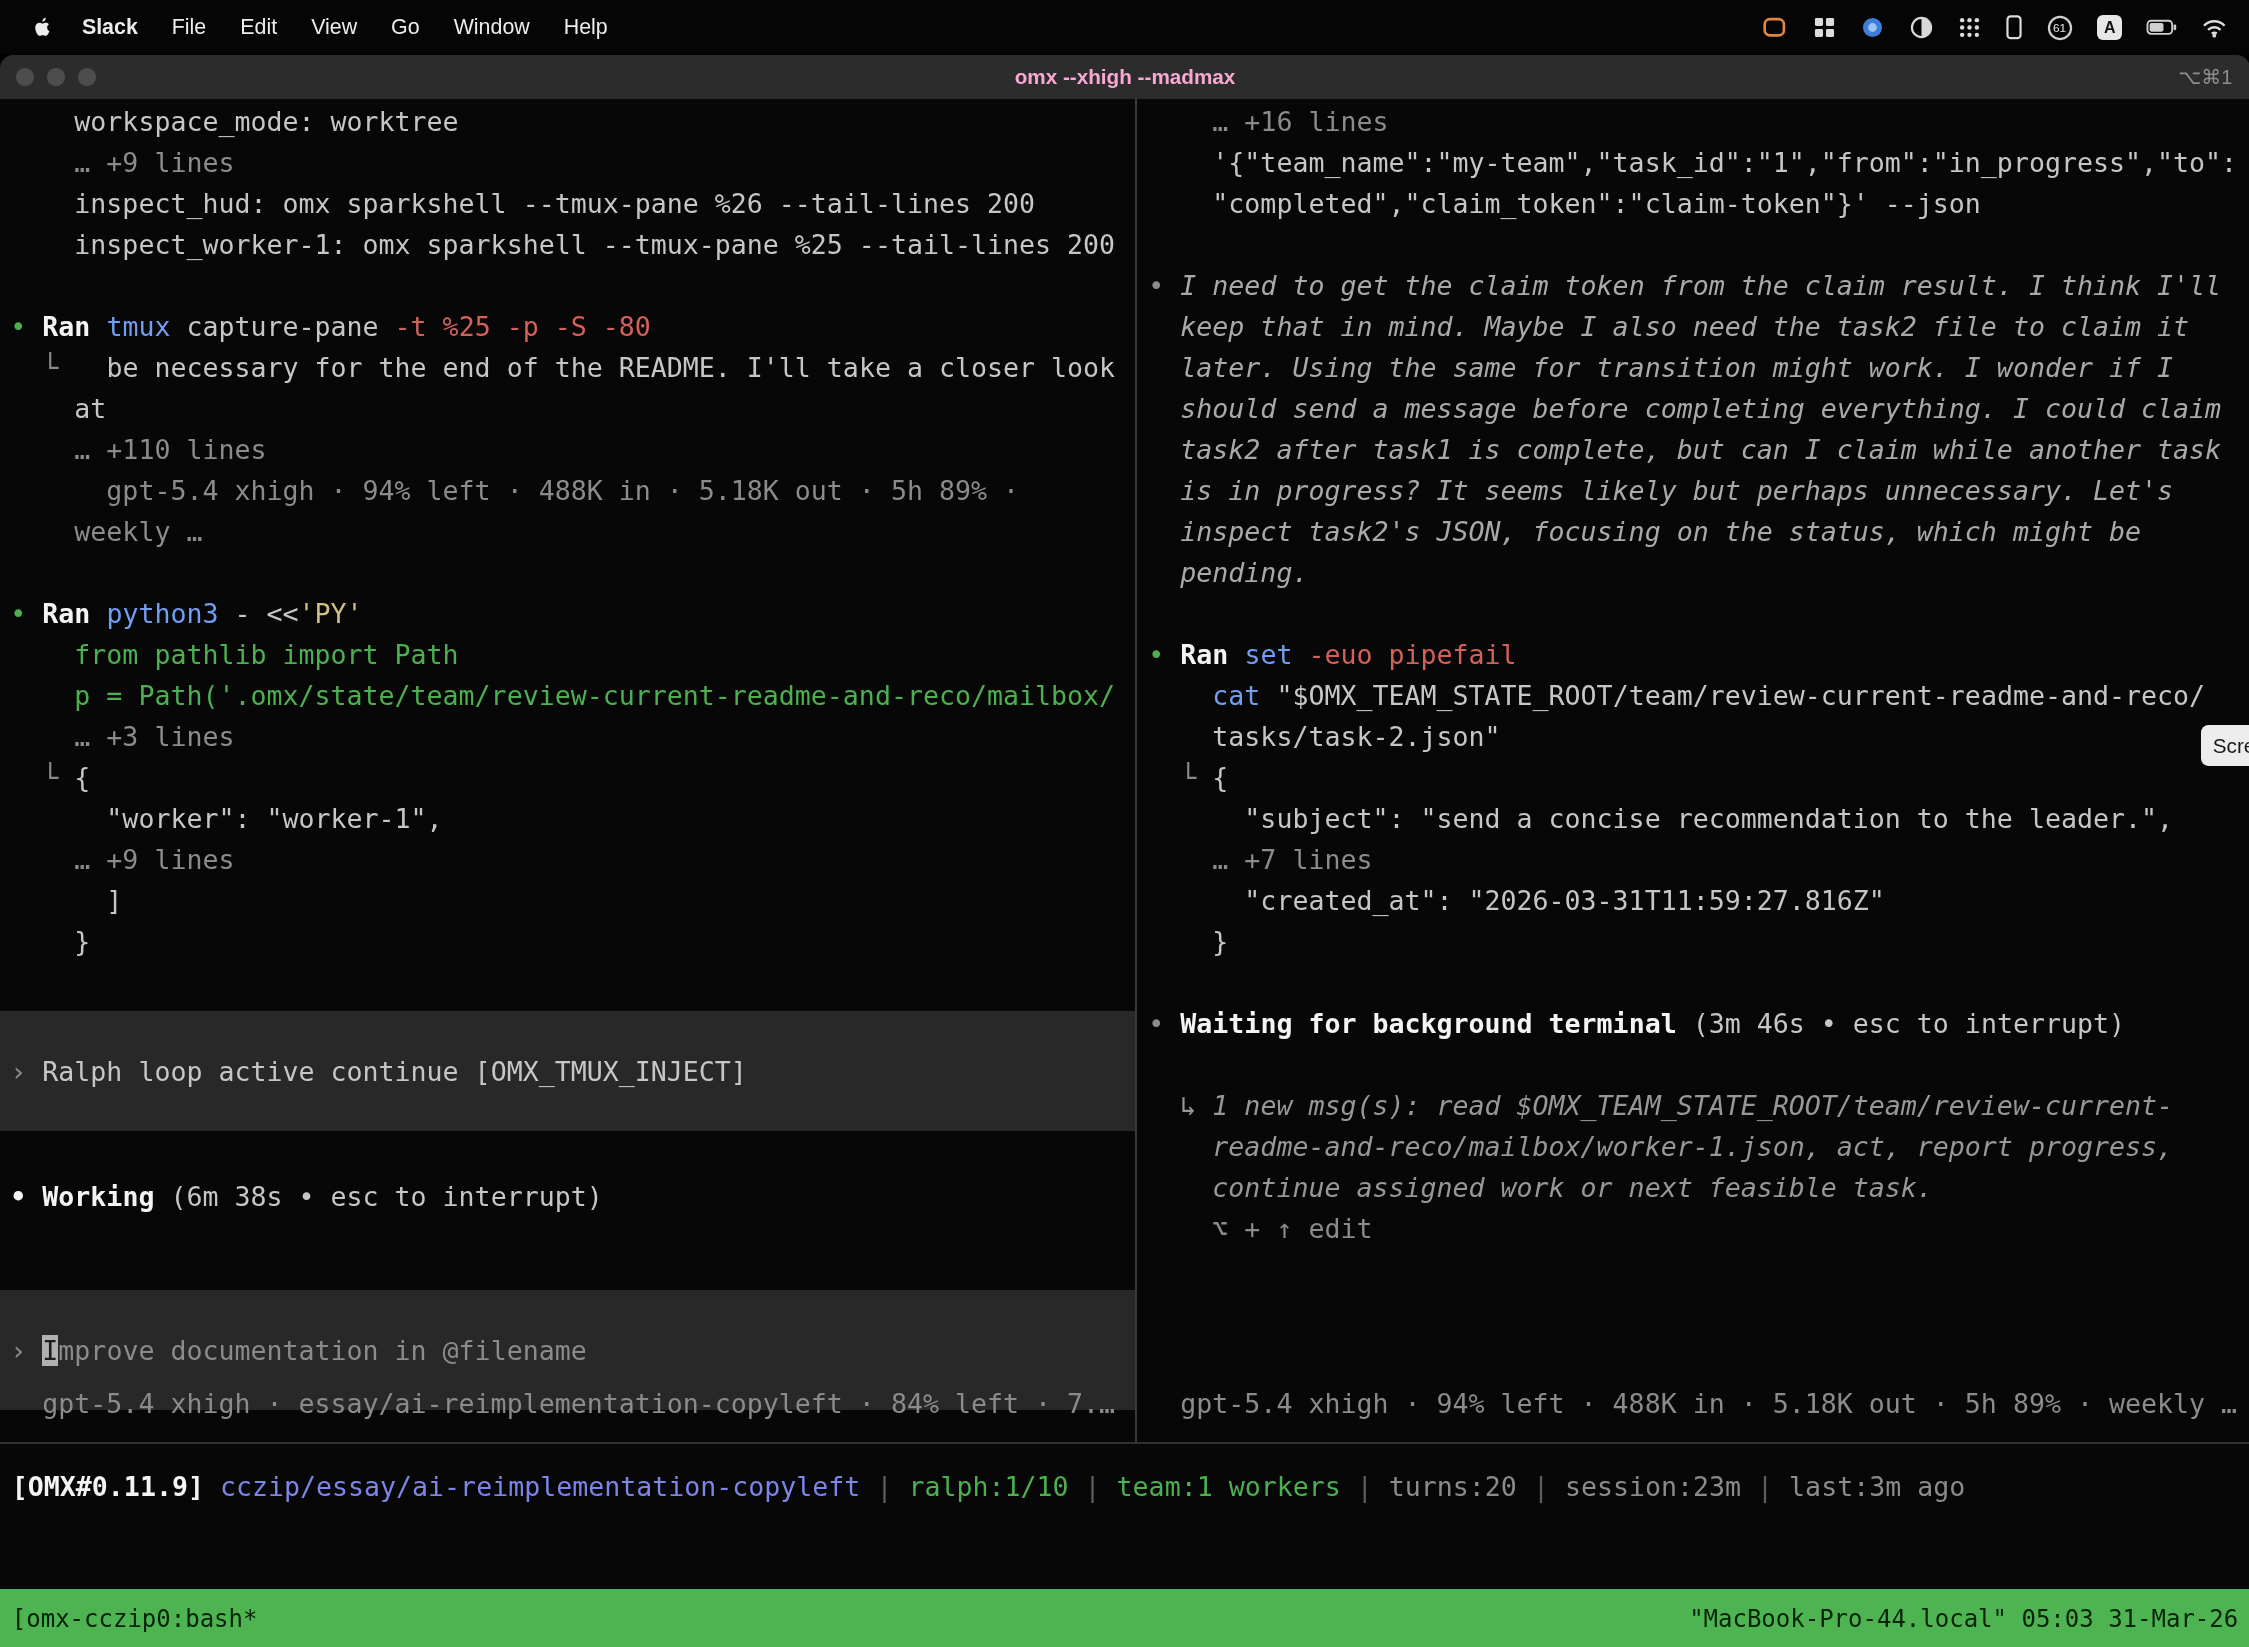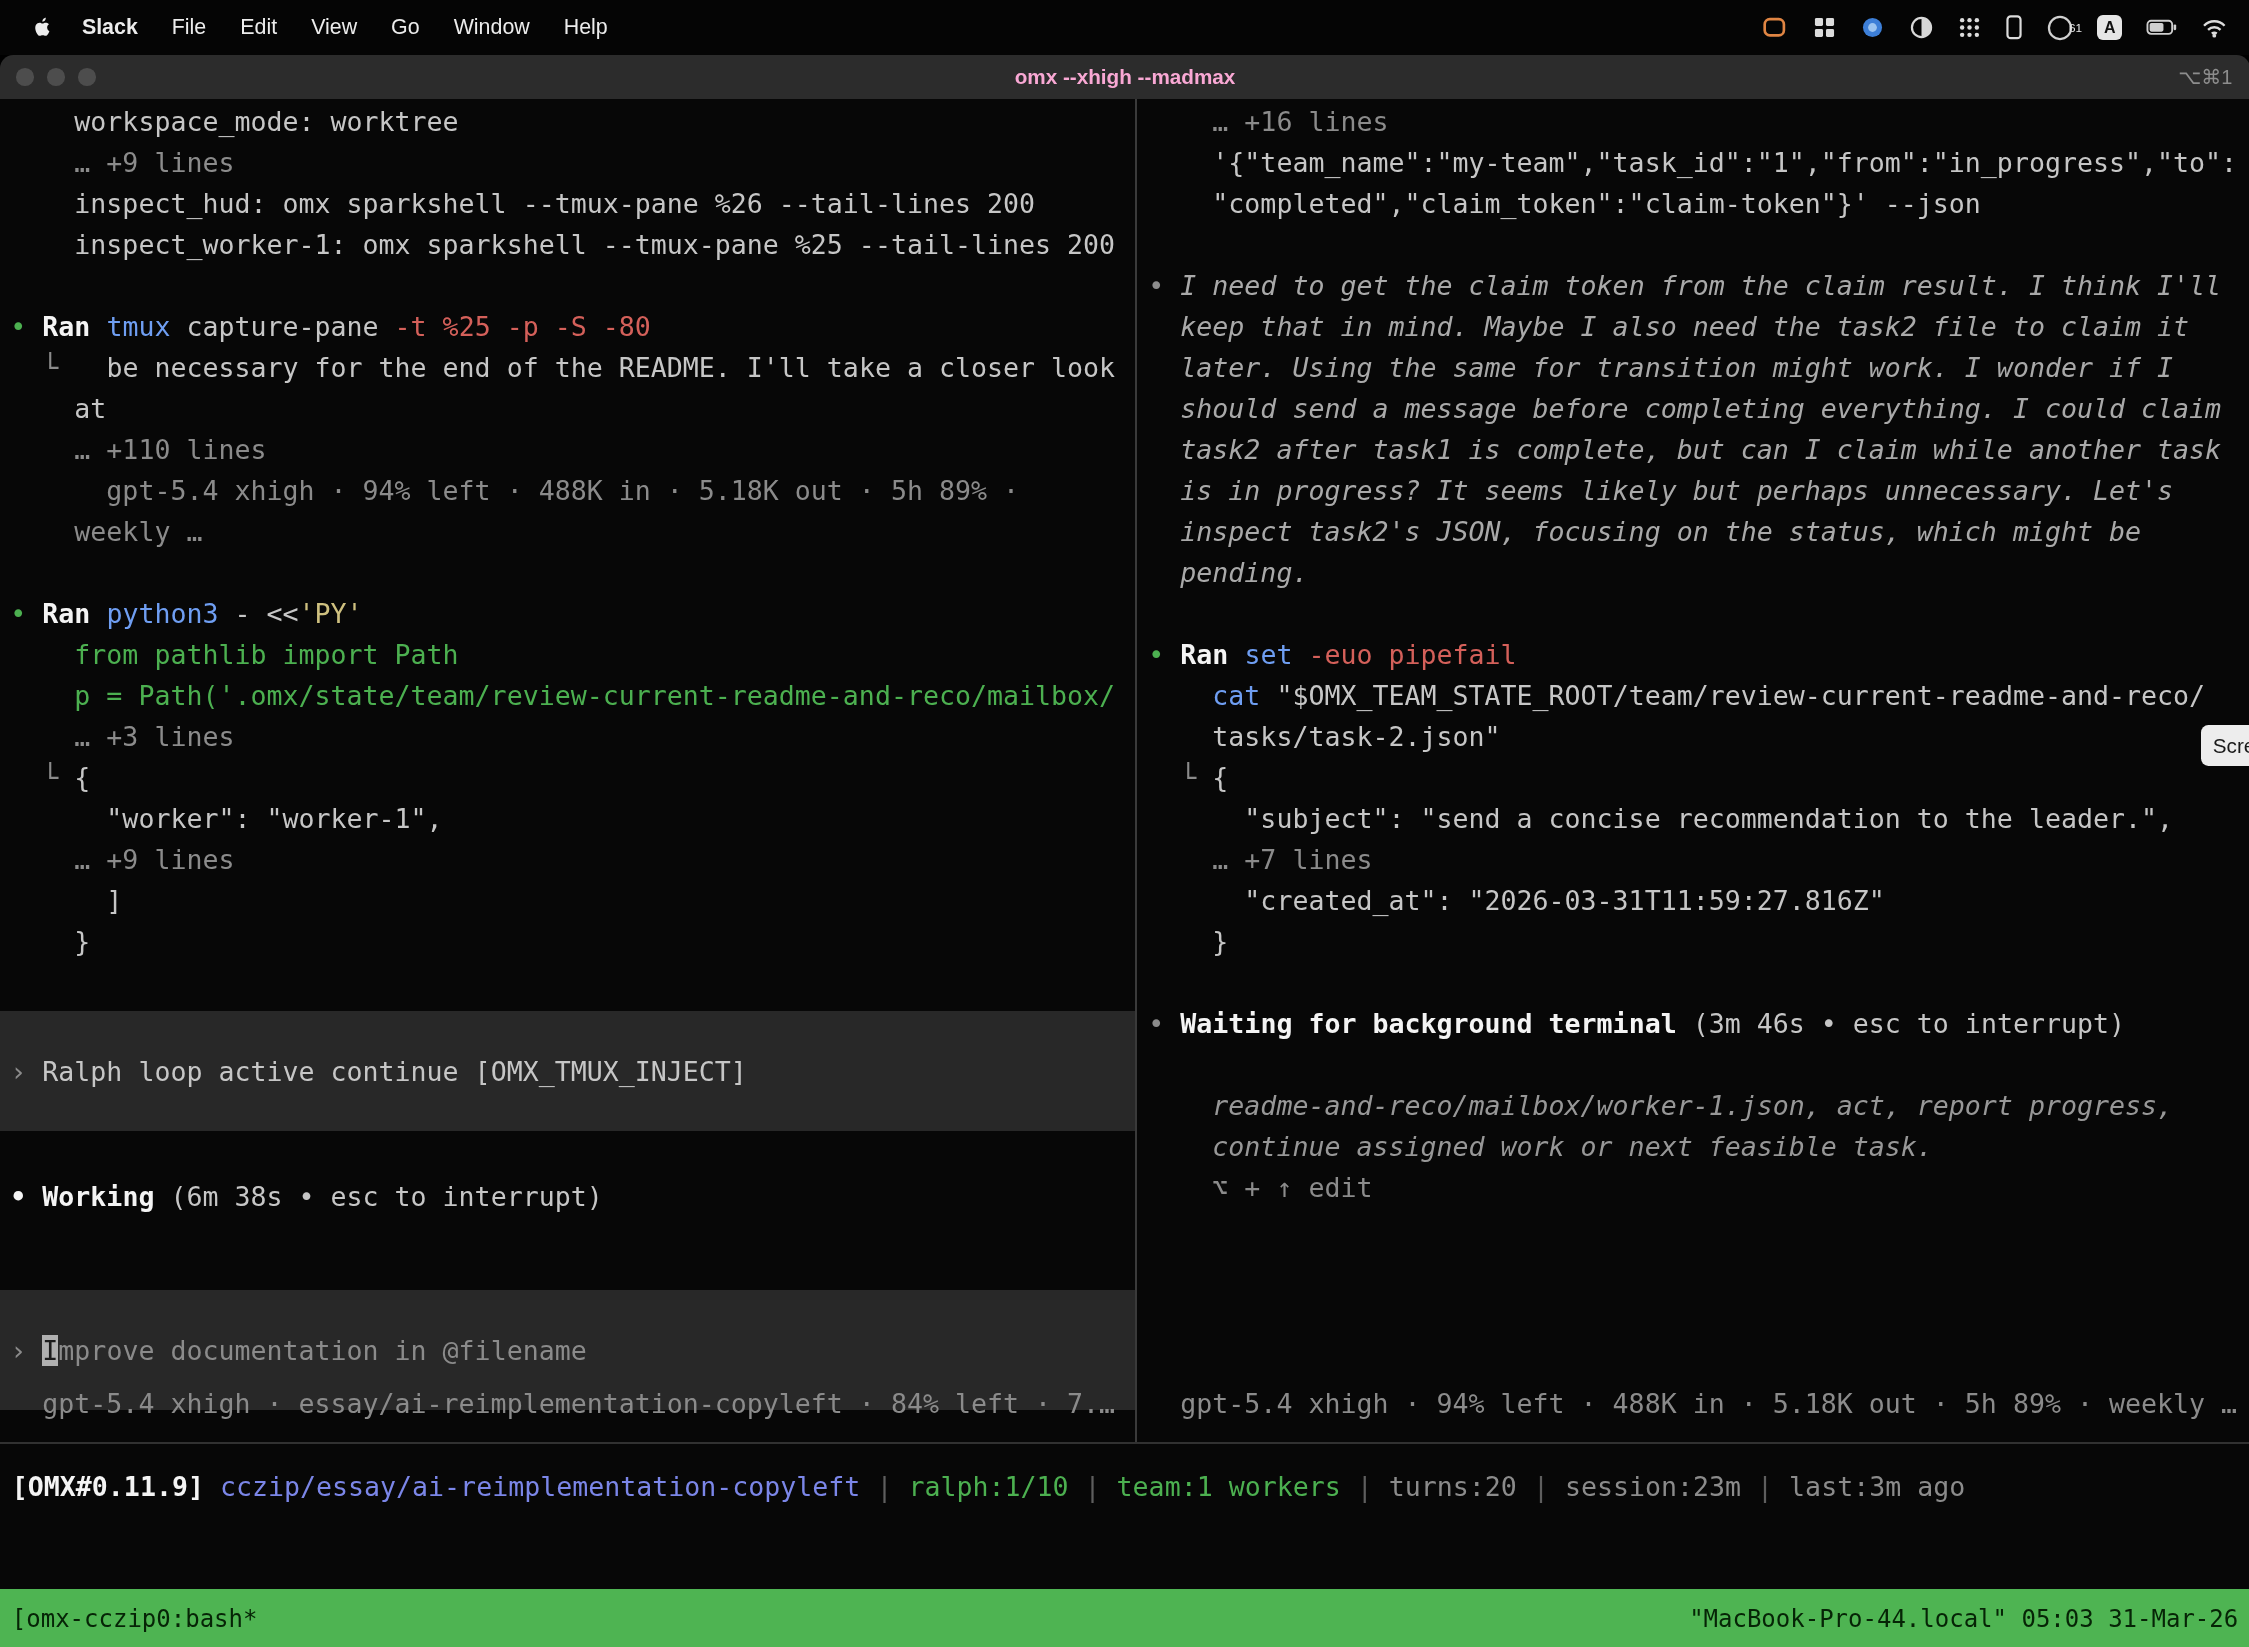--- a/index.html
+++ b/index.html
@@ -9,21 +9,21 @@
 
 
 .menubar{position:absolute;left:0;top:0;width:100%;height:55px;background:#050505;display:flex;align-items:center;justify-content:space-between;padding:0 22px 0 31px;color:#ececec}
 .mb-left{display:flex;align-items:flex-start}
 .mb-apple{display:flex;align-items:center;margin-right:10.3px}
 .mb-menus{display:flex;align-items:center}
 .menu-item{font-size:21.4px;padding:0 17px;color:#ececec;white-space:nowrap}
 .menu-item.app-name{font-weight:bold}
 .mb-right{display:flex;align-items:center;gap:23.6px}
 .micon{display:flex;align-items:center;justify-content:center;position:relative}
-.gauge-num{position:absolute;left:16px;top:0;width:100%;height:100%;display:flex;align-items:center;justify-content:center;font-size:11.8px;color:#e6e6e6}
+.gauge-num{position:absolute;left:0;top:0;width:100%;height:100%;display:flex;align-items:center;justify-content:center;font-size:11.8px;color:#e6e6e6}
 .akey{width:25px;height:25px;background:#e6e6e6;border-radius:5.9px;color:#111;font-weight:bold;font-size:16px;display:flex;align-items:center;justify-content:center}
 
 
 .titlebar{position:absolute;top:55px;left:0;width:100%;height:44px;background:#2c2c2c;border-radius:13.3px 13.3px 0 0;display:flex;align-items:center}
 .tl-btn{position:absolute;width:17.7px;height:17.7px;border-radius:50%;background:#4d4d4d;top:13.3px}
 .tl-close{left:16px}.tl-min{left:47px}.tl-max{left:78px}
 .win-title{margin:0 auto;color:#f9a8d4;font-size:20.7px;font-weight:bold}
 .win-shortcut{position:absolute;right:17.7px;color:#8d8d8d;font-size:20px}
 
 
@@ -221,20 +221,21 @@
           <div class="tl"><span class="c-d">    </span><span class="c-b">cat</span><span class="c-d"> "$OMX_TEAM_STATE_ROOT/team/review-current-readme-and-reco/</span></div>
           <div class="tl"><span class="c-d">    tasks/task-2.json"</span></div>
           <div class="tl"><span class="c-dim">  └</span><span class="c-d"> {</span></div>
           <div class="tl"><span class="c-d">      "subject": "send a concise recommendation to the leader.",</span></div>
           <div class="tl"><span class="c-dim">    … +7 lines</span></div>
           <div class="tl"><span class="c-d">      "created_at": "2026-03-31T11:59:27.816Z"</span></div>
           <div class="tl"><span class="c-d">    }</span></div>
           <div class="tl"></div>
           <div class="tl"><span class="c-dim">• </span><span class="c-w">Waiting for background terminal</span><span class="c-d"> (3m 46s • esc to interrupt)</span></div>
           <div class="tl"></div>
+          <div class="tl"><span class="c-im">  ↳ </span><span class="c-im">1 new msg(s): read $OMX_TEAM_STATE_ROOT/team/review-current-</span></div>
           <div class="tl"><span class="c-im">    readme-and-reco/mailbox/worker-1.json, act, report progress,</span></div>
           <div class="tl"><span class="c-im">    continue assigned work or next feasible task.</span></div>
           <div class="tl"><span class="c-dim">    ⌥ + ↑ edit</span></div>
         </div>
       <div class="tl abs-line footer"><span class="c-dim">  gpt-5.4 xhigh · 94% left · 488K in · 5.18K out · 5h 89% · weekly …</span></div>
     </div>
 
     <div class="hud-hr"></div>
     <div class="tl omx-status"><span class="c-w">[OMX#0.11.9]</span><span class="c-d"> </span><span class="c-vb">cczip/essay/ai-reimplementation-copyleft</span><span class="c-sep"> | </span><span class="c-g">ralph:1/10</span><span class="c-sep"> | </span><span class="c-g">team:1 workers</span><span class="c-sep"> | </span><span class="c-dim">turns:20</span><span class="c-sep"> | </span><span class="c-dim">session:23m</span><span class="c-sep"> | </span><span class="c-dim">last:3m ago</span></div>
 

